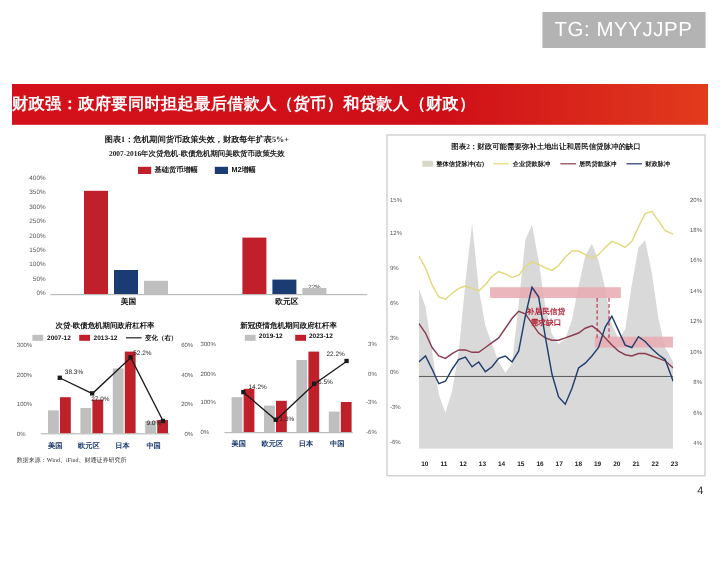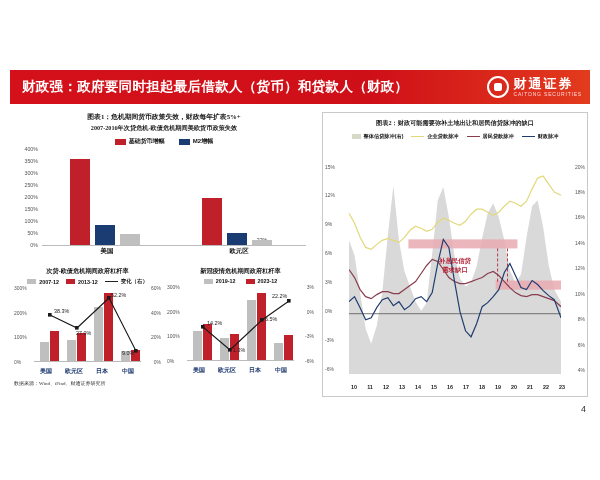--- a/index.html
+++ b/index.html
@@ -19,21 +19,21 @@
     letter-spacing:.5px;box-sizing:border-box;
   }
 
   
   .hdr{
     position:absolute;left:10px;top:70px;width:580px;height:34px;
     background:linear-gradient(90deg,#d4111a 0%,#cf0f18 62%,#e23b1d 100%);
     display:flex;align-items:center;box-sizing:border-box;
   }
   .hdr-title{
-    color:#fff;font-size:13.5px;font-weight:bold;padding-left:12px;
+    color:#fff;font-size:13.5px;font-weight:bold;
     white-space:nowrap;letter-spacing:.3px;
   }
   .hdr-logo{
     position:absolute;right:8px;top:0;height:34px;
     display:flex;align-items:center;gap:5px;
   }
   .logo-mark{
     width:22px;height:22px;border-radius:50%;
     border:2px solid #fff;display:flex;align-items:center;
     justify-content:center;box-sizing:border-box;
@@ -112,32 +112,24 @@
     position:absolute;left:12px;bottom:18px;width:172px;height:26px;
     background:#b3b3b3;color:#fff;font-size:15px;display:flex;
     align-items:center;padding-left:8px;box-sizing:border-box;
   }
 </style>
 </head>
 <body>
 
 <div class="slide">
 
+  <div class="tg-tag">TG: MYYJJPP</div>
 
   <div class="hdr">
     <div class="hdr-title">财政强：政府要同时担起最后借款人（货币）和贷款人（财政）</div>
-    <div class="hdr-logo">
-      <span class="logo-mark">
-          <i></i>
-        </span>
-      <span class="logo-txt">
-        <span class="logo-cn">财通证券</span>
-        <span class="logo-en">CAITONG SECURITIES</span>
-      </span>
-    </div>
   </div>
 
   <div class="panel-left">
 
     <div class="fig-title">图表1：危机期间货币政策失效，财政每年扩表5%+</div>
     <div class="fig-sub">2007-2016年次贷危机-欧债危机期间美欧货币政策失效</div>
 
     <div class="legend">
       <span class="lg">
         <span class="sw" style="background:#c0202a"></span>

